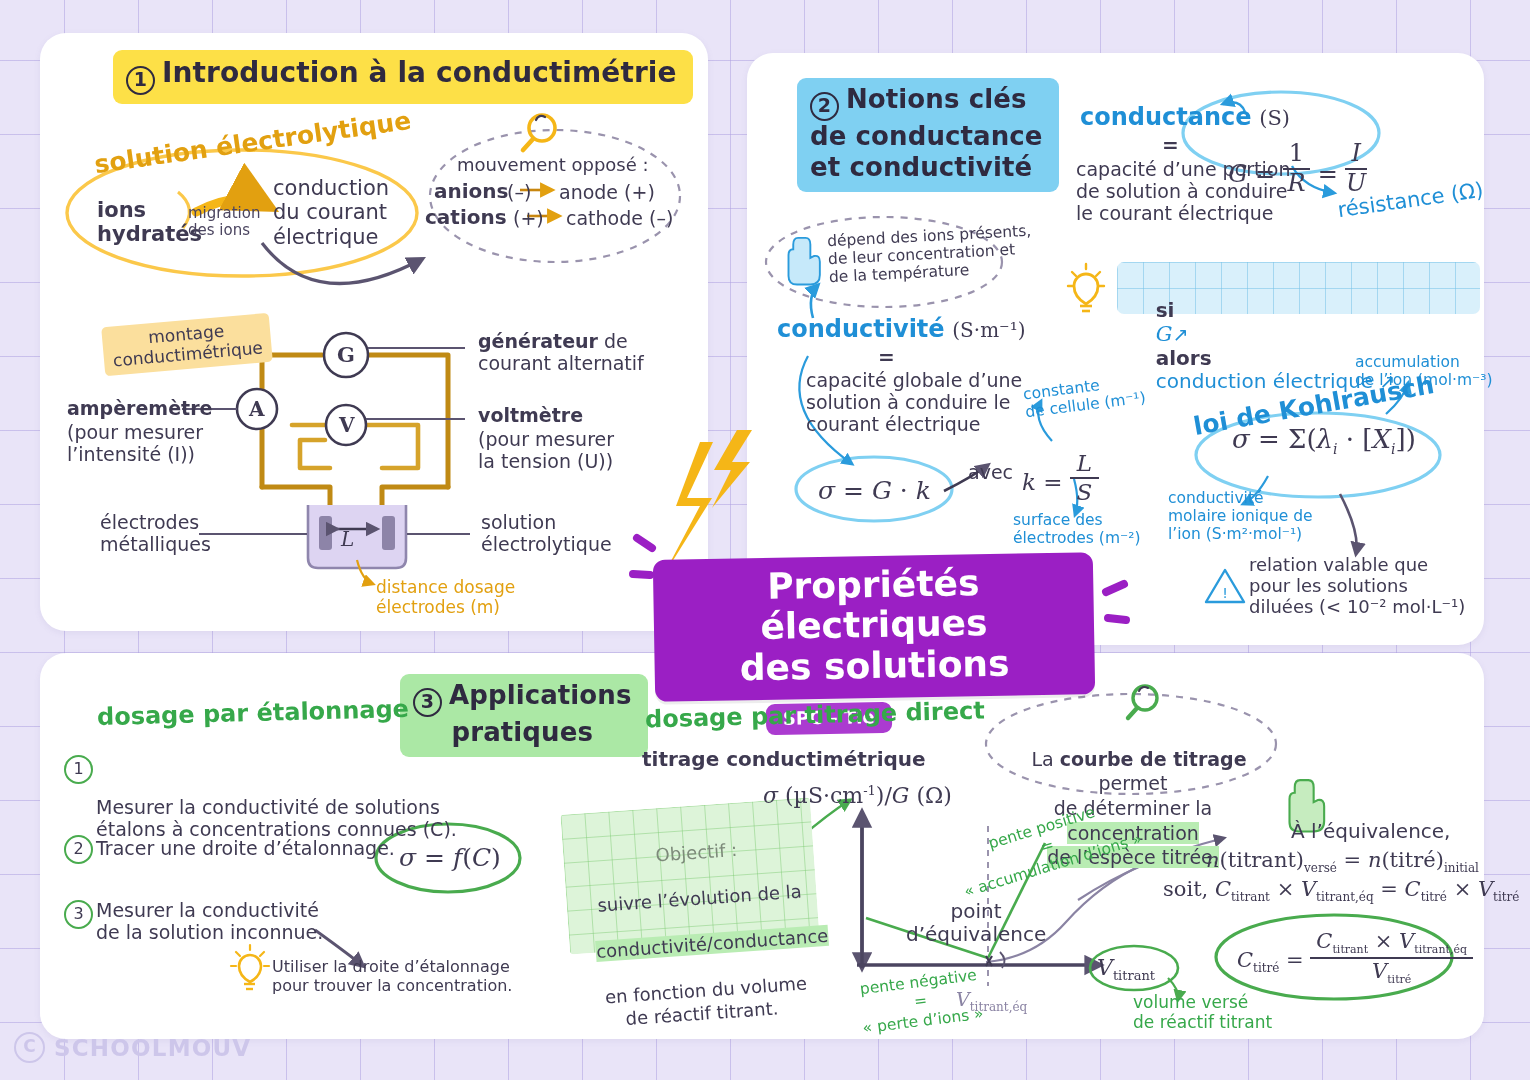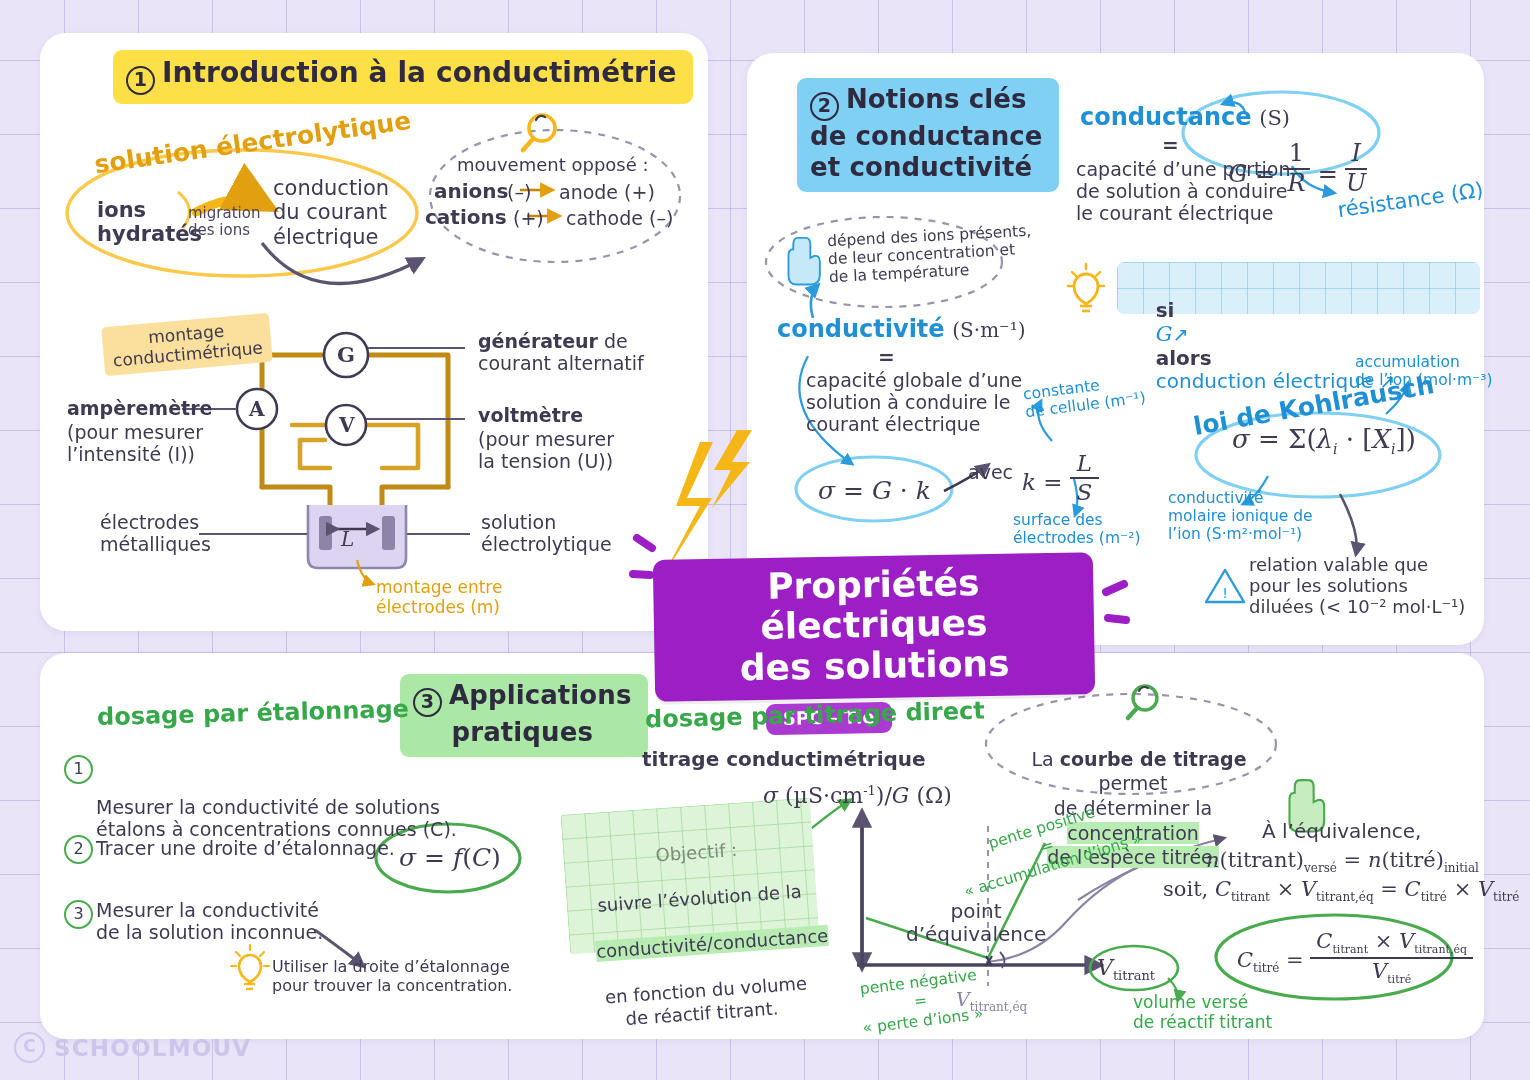--- a/index.html
+++ b/index.html
@@ -251,21 +251,21 @@
 <div class="t b" style="left:478px;top:404px;font-size:19px;">voltmètre</div>
 <div class="t" style="left: 478px; top: 428px; font-size: 19px; white-space: pre-line;">(pour mesurer
 la tension (U))</div>
 <div class="t b" style="left:67px;top:397px;font-size:19px;">ampèremètre</div>
 <div class="t" style="left: 67px; top: 421px; font-size: 19px; white-space: pre-line;">(pour mesurer
 l’intensité (I))</div>
 <div class="t" style="left: 100px; top: 511px; font-size: 19px; white-space: pre-line;">électrodes
 métalliques</div>
 <div class="t" style="left: 481px; top: 511px; font-size: 19px; white-space: pre-line;">solution
 électrolytique</div>
-<div class="t ylbl" style="left: 376px; top: 578px; font-size: 17px; white-space: pre-line;">montage entre
+<div class="t ylbl" style="left: 376px; top: 578px; font-size: 17px; white-space: pre-line;">distance dosage
 électrodes (m)</div>
 
 <div class="chip" id="chip2">
   <span class="num">2</span><span style="display: inline; white-space: pre-line;">Notions clés
 de conductance
 et conductivité</span>
 </div>
 
 <div class="t" style="left:1080px;top:104px;font-size:24px;"><span class="b blbl">conductance</span> <span class="mathn" style="font-size:21px;">(S)</span></div>
 <div class="t b" style="left:1162px;top:134px;font-size:20px;">=</div>
@@ -366,21 +366,21 @@
 <div class="t glbl" style="left: 860px; top: 973px; font-size: 15.5px; text-align: center; transform: rotate(-7deg); line-height: 1.25; white-space: pre-line;">pente négative
 =
 « perte d’ions »</div>
 <div class="t" style="left: 906px; top: 900px; font-size: 20px; text-align: center; white-space: pre-line;">point
 d’équivalence</div>
 <div class="t math" style="left:956px;top:988px;font-size:19px;color:#8a83a3;">V<sub class="mathn" style="font-size:12px;">titrant,éq</sub></div>
 <div class="t math" style="left:1097px;top:955px;font-size:22px;">V<sub class="mathn" style="font-size:13px;">titrant</sub></div>
 <div class="t glbl" style="left: 1133px; top: 993px; font-size: 17px; white-space: pre-line;">volume versé
 de réactif titrant</div>
 
-<div class="t" style="left:1262px;top:820px;font-size:20px;">À l’équivalence,</div>
+<div class="t" style="left:1291px;top:820px;font-size:20px;">À l’équivalence,</div>
 <div class="t math" style="left:1206px;top:848px;font-size:21px;">n<span class="mathn">(titrant)</span><sub class="mathn" style="font-size:12px;">versé</sub><span class="mathn"> = </span>n<span class="mathn">(titré)</span><sub class="mathn" style="font-size:12px;">initial</sub></div>
 <div class="t math" style="left:1163px;top:877px;font-size:21px;"><span class="mathn">soit, </span>C<sub class="mathn" style="font-size:12px;">titrant</sub><span class="mathn"> × </span>V<sub class="mathn" style="font-size:12px;">titrant,éq</sub><span class="mathn"> = </span>C<sub class="mathn" style="font-size:12px;">titré</sub><span class="mathn"> × </span>V<sub class="mathn" style="font-size:12px;">titré</sub></div>
 <div class="t math" style="left:1237px;top:929px;font-size:21px;">C<sub class="mathn" style="font-size:12px;">titré</sub><span class="mathn"> = </span><span style="display:inline-block;text-align:center;vertical-align:-11px;"><span style="display:block;border-bottom:2px solid #3f3a52;padding:0 6px;">C<sub class="mathn" style="font-size:11px;">titrant</sub><span class="mathn"> × </span>V<sub class="mathn" style="font-size:11px;">titrant,éq</sub></span><span style="display:block;">V<sub class="mathn" style="font-size:11px;">titré</sub></span></span></div>
 
 <div id="logo">
   <span class="c">C</span>
   <span>SCHOOLMOUV</span>
 </div>
 
 </body></html>

